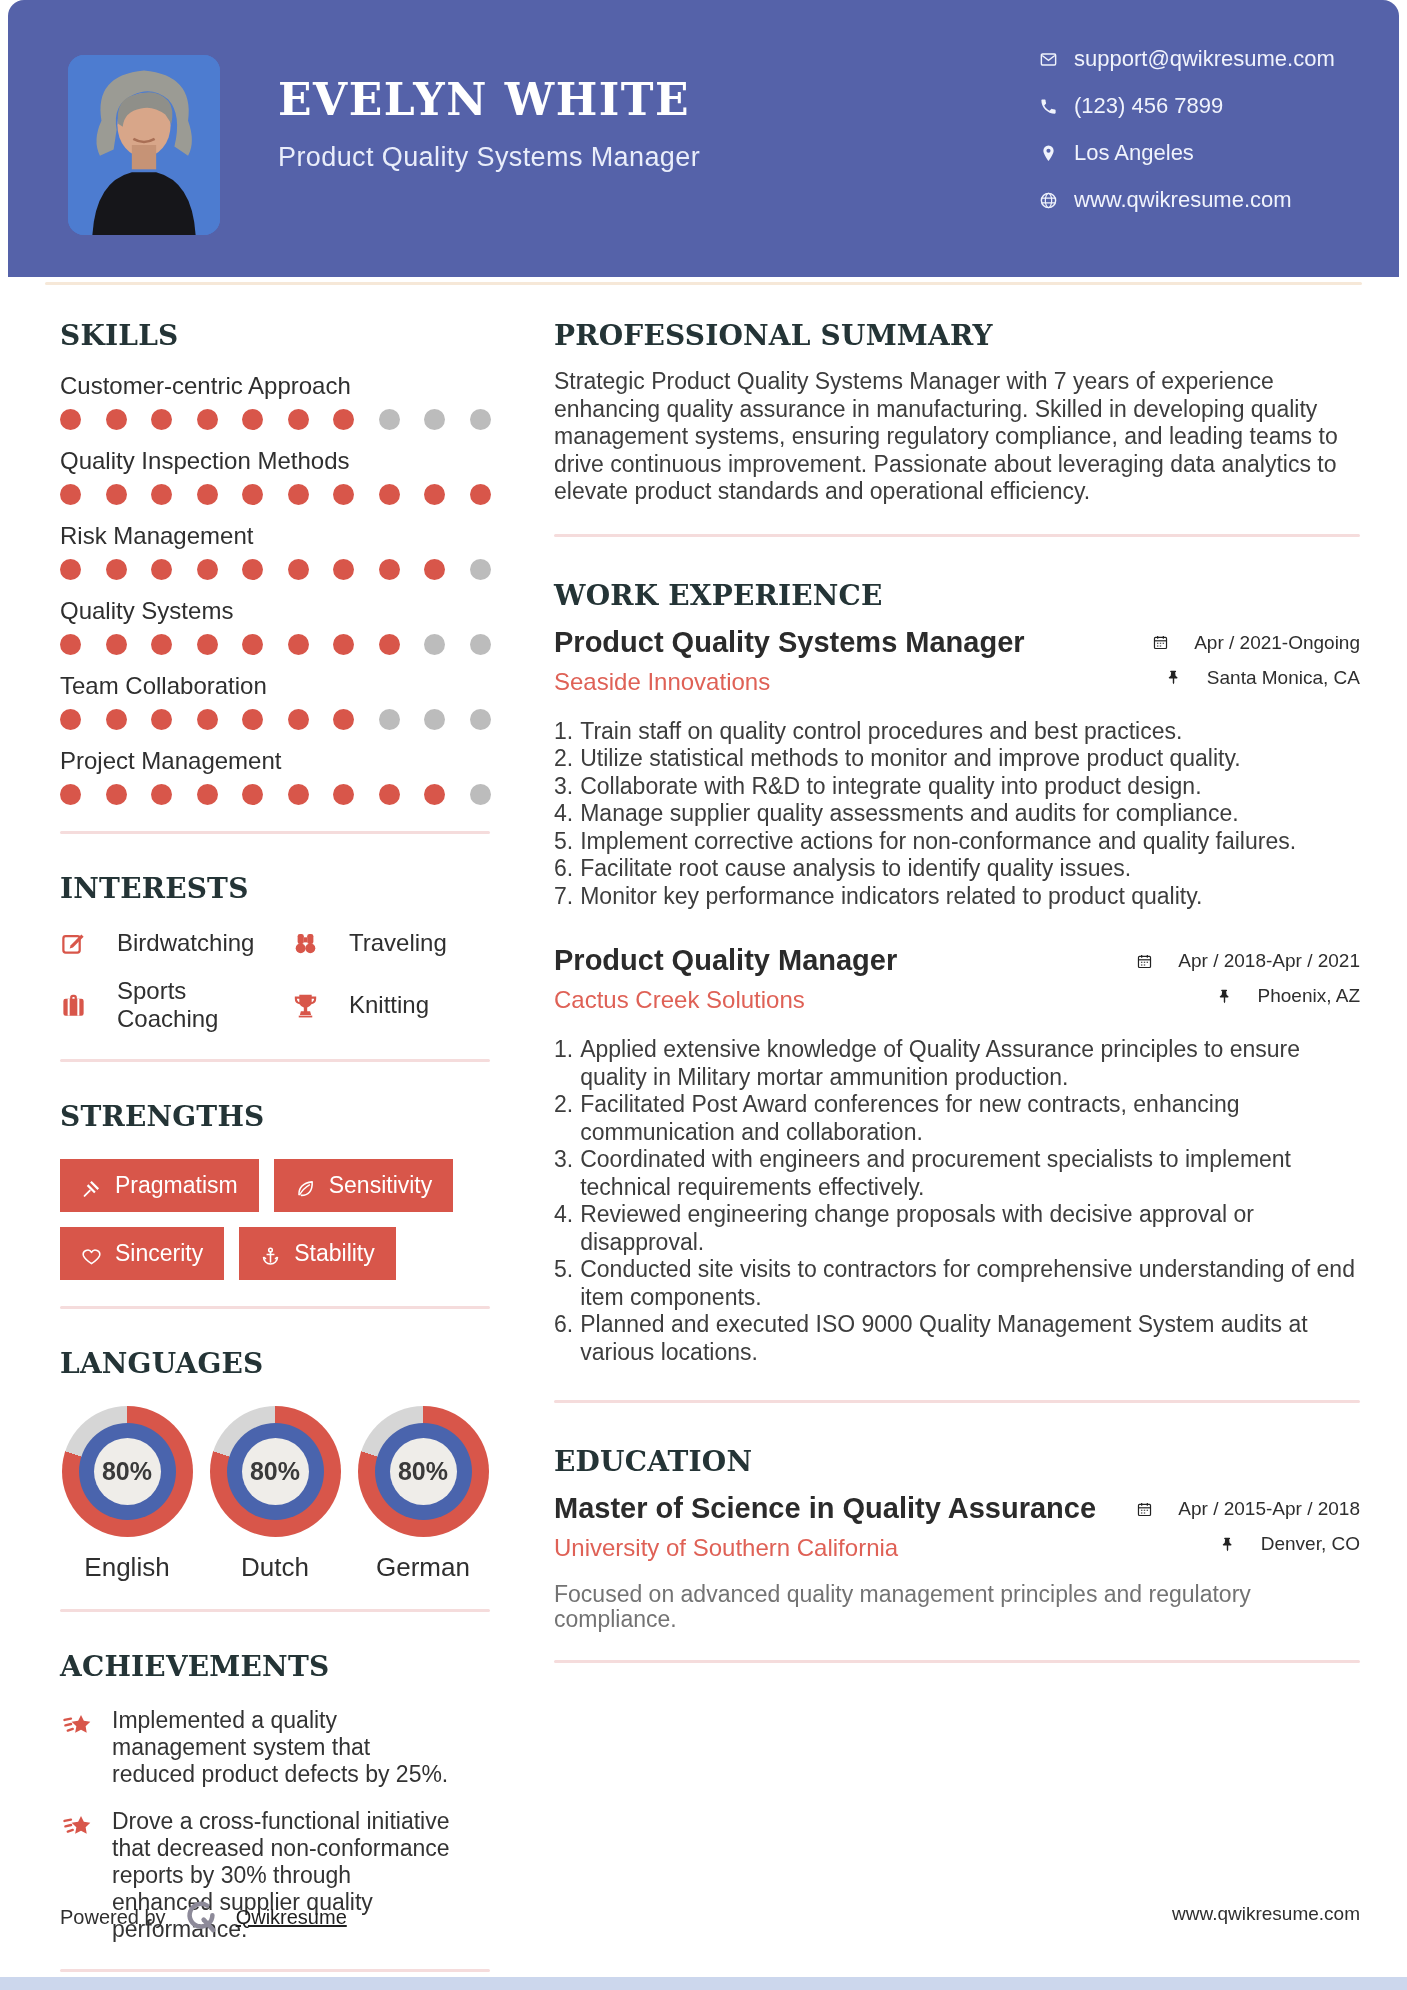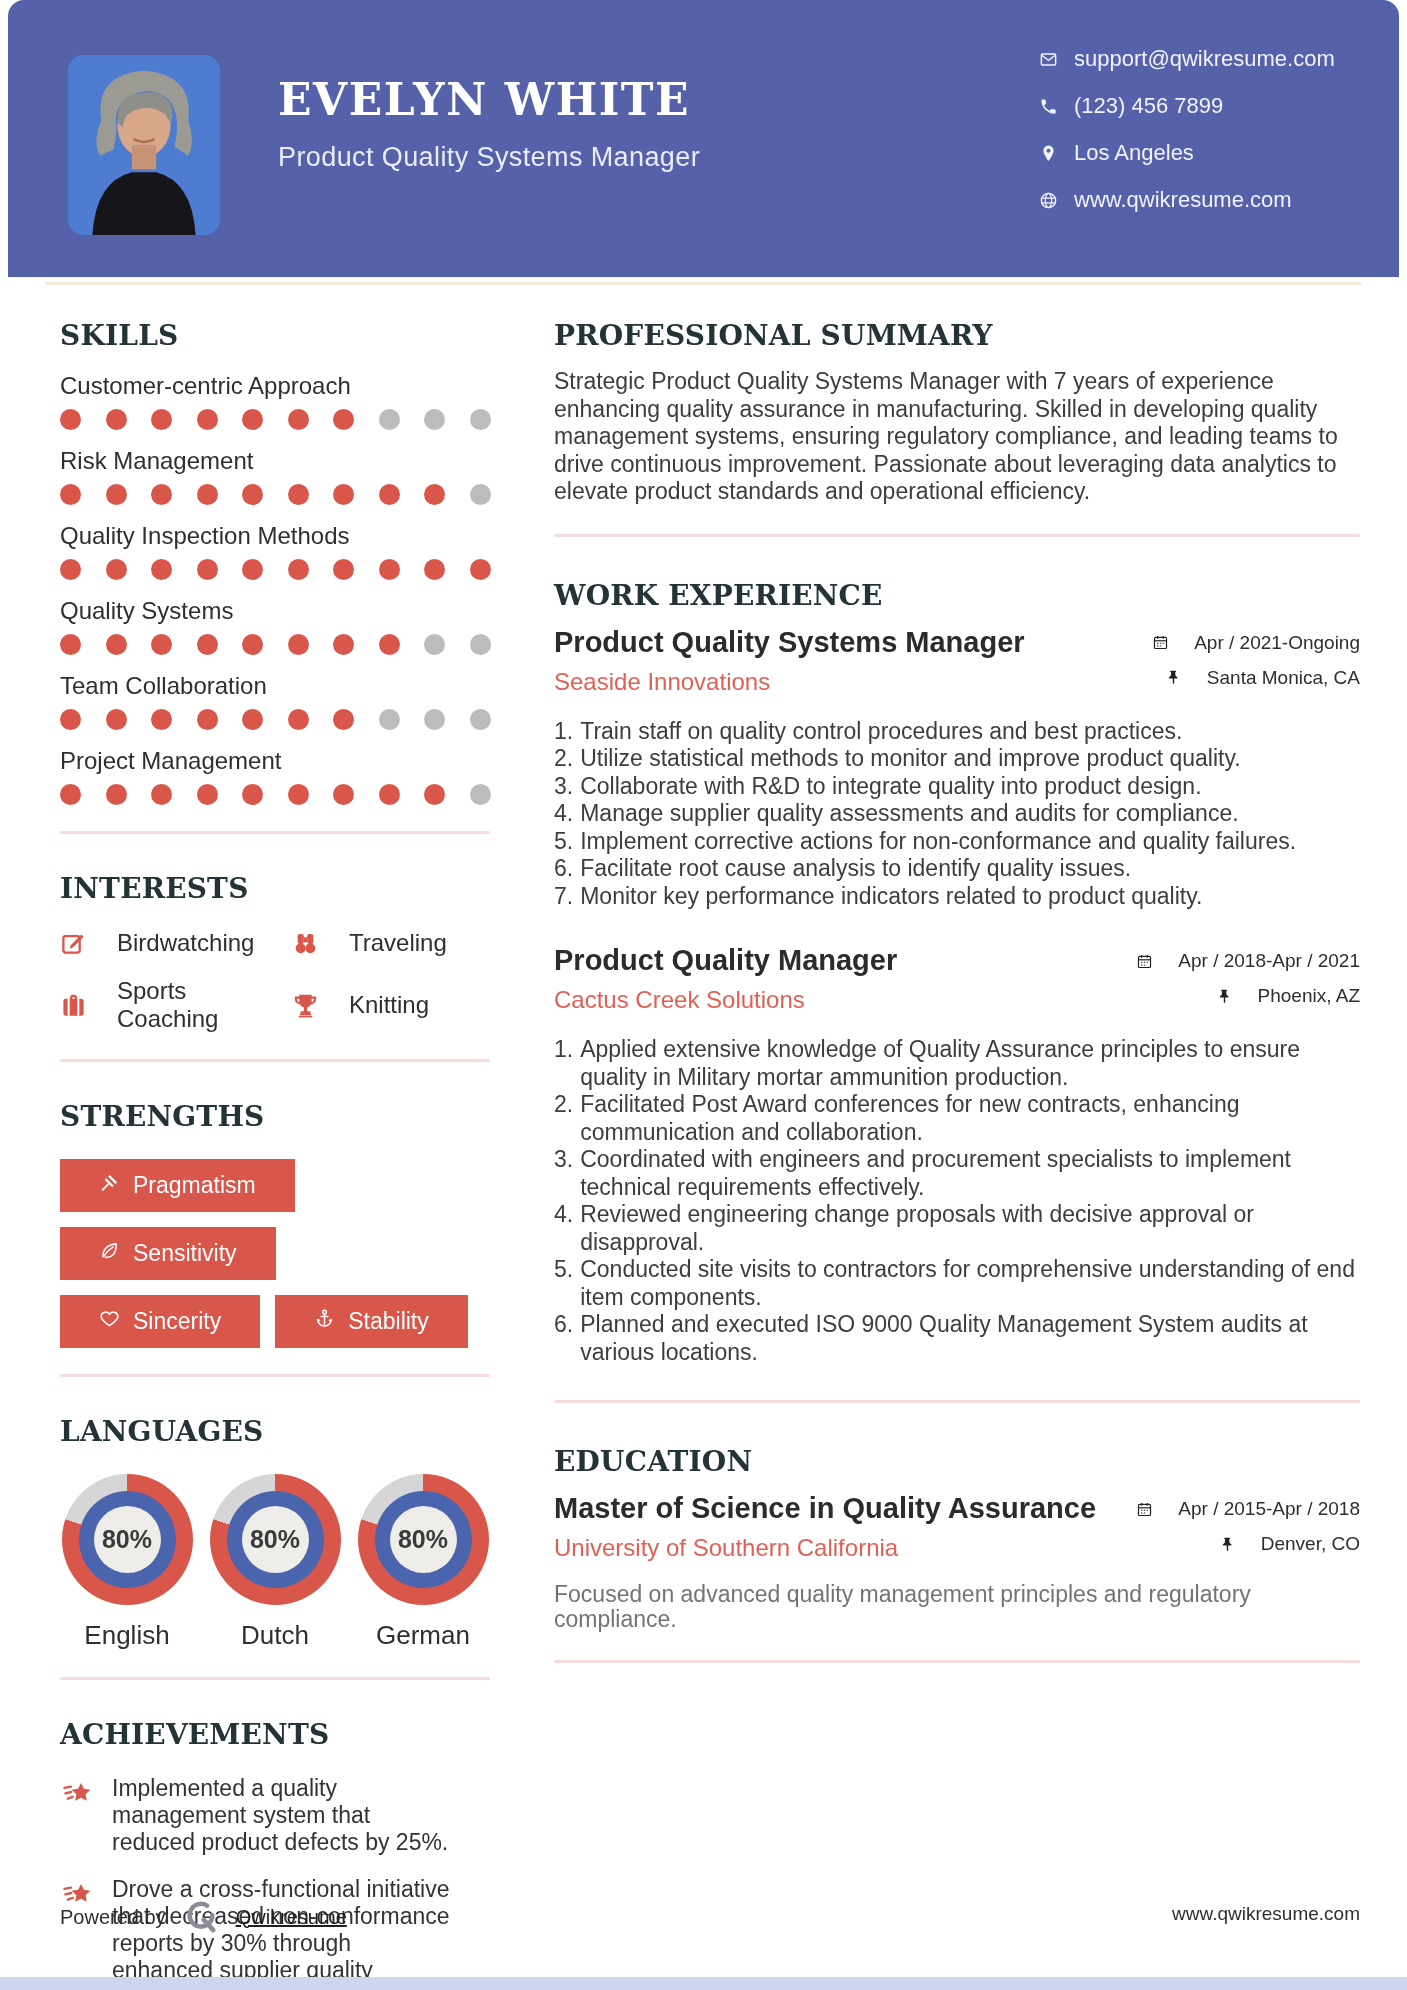--- a/index.html
+++ b/index.html
@@ -42,21 +42,21 @@
   .dot.on{background:var(--accent)}
   .dot.off{background:var(--dotoff)}
 
   
   .interests{display:grid;grid-template-columns:232px 1fr;row-gap:20px;margin-top:24px}
   .int-item{display:flex;align-items:center;gap:30px;font-size:24px;color:#2f2f2f}
   .int-icon{width:27px;height:27px;flex:none;color:var(--accent)}
 
   
   .badges{margin-top:26px;display:flex;flex-wrap:wrap;gap:15px}
-  .badge{display:inline-flex;align-items:flex-start;gap:13px;background:var(--accent);color:#fff;font-size:23px;padding:13px 39px}
+  .badge{display:inline-flex;align-items:flex-end;gap:13px;background:var(--accent);color:#fff;font-size:23px;padding:13px 21px}
   .b-icon{width:21px;height:21px;flex:none;color:#fff}
 
   
   .langs{display:flex;gap:14px;margin-top:26px}
   .lang{width:134px;text-align:center}
   .donut{width:131px;height:131px;border-radius:50%;padding:17px;margin:0 auto}
   .donut-blue{width:100%;height:100%;border-radius:50%;background:var(--donutblue);padding:15px}
   .donut-center{width:100%;height:100%;border-radius:50%;background:var(--donutcenter);display:flex;align-items:center;justify-content:center;font-size:25px;font-weight:700;color:#3a3a3a}
   .lang-label{margin-top:15px;font-size:26px;color:#2f2f2f}
 
@@ -166,47 +166,47 @@
                 <span class="dot on"></span>
                 <span class="dot on"></span>
                 <span class="dot on"></span>
                 <span class="dot on"></span>
                 <span class="dot off"></span>
                 <span class="dot off"></span>
                 <span class="dot off"></span>
               </div>
             </div>
             <div class="skill">
+              <div class="skill-label">Quality Inspection Methods</div>
+              <div class="dots">
+                <span class="dot on"></span>
+                <span class="dot on"></span>
+                <span class="dot on"></span>
+                <span class="dot on"></span>
+                <span class="dot on"></span>
+                <span class="dot on"></span>
+                <span class="dot on"></span>
+                <span class="dot on"></span>
+                <span class="dot on"></span>
+                <span class="dot on"></span>
+              </div>
+            </div>
+            <div class="skill">
               <div class="skill-label">Risk Management</div>
               <div class="dots">
                 <span class="dot on"></span>
                 <span class="dot on"></span>
                 <span class="dot on"></span>
                 <span class="dot on"></span>
                 <span class="dot on"></span>
                 <span class="dot on"></span>
                 <span class="dot on"></span>
                 <span class="dot on"></span>
                 <span class="dot on"></span>
                 <span class="dot off"></span>
-              </div>
-            </div>
-            <div class="skill">
-              <div class="skill-label">Quality Inspection Methods</div>
-              <div class="dots">
-                <span class="dot on"></span>
-                <span class="dot on"></span>
-                <span class="dot on"></span>
-                <span class="dot on"></span>
-                <span class="dot on"></span>
-                <span class="dot on"></span>
-                <span class="dot on"></span>
-                <span class="dot on"></span>
-                <span class="dot on"></span>
-                <span class="dot on"></span>
               </div>
             </div>
             <div class="skill">
               <div class="skill-label">Quality Systems</div>
               <div class="dots">
                 <span class="dot on"></span>
                 <span class="dot on"></span>
                 <span class="dot on"></span>
                 <span class="dot on"></span>
                 <span class="dot on"></span>

